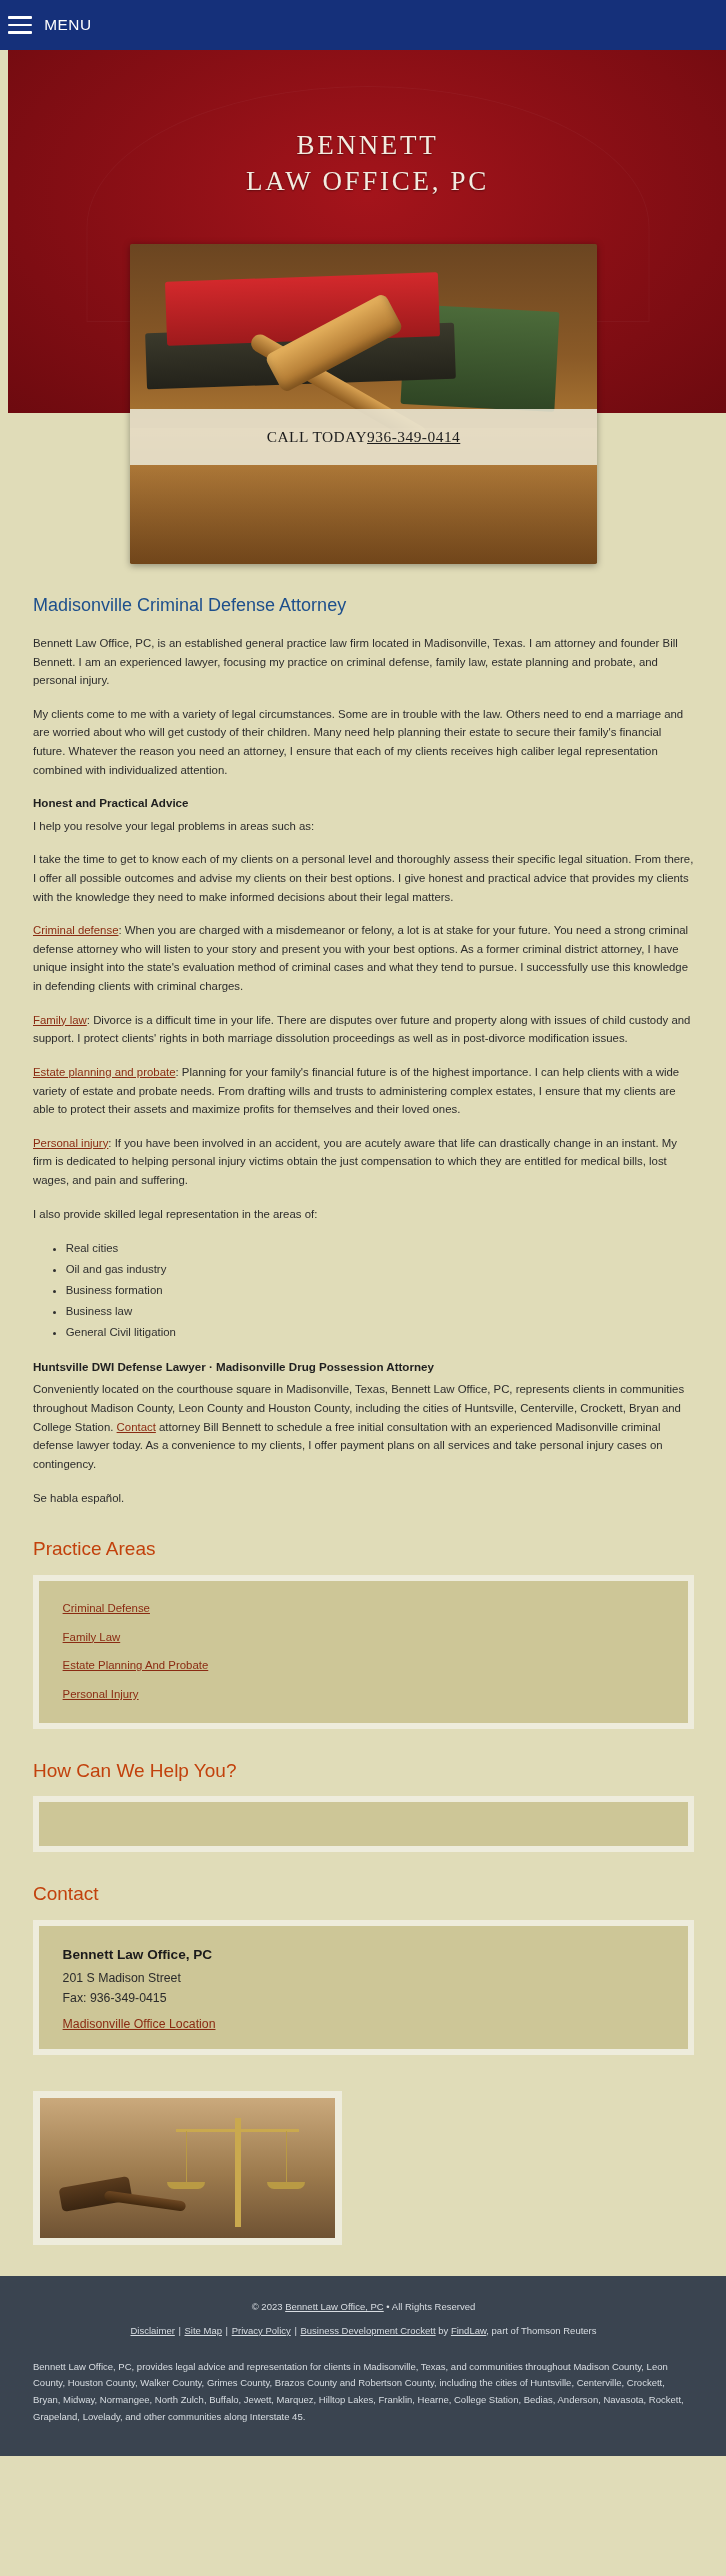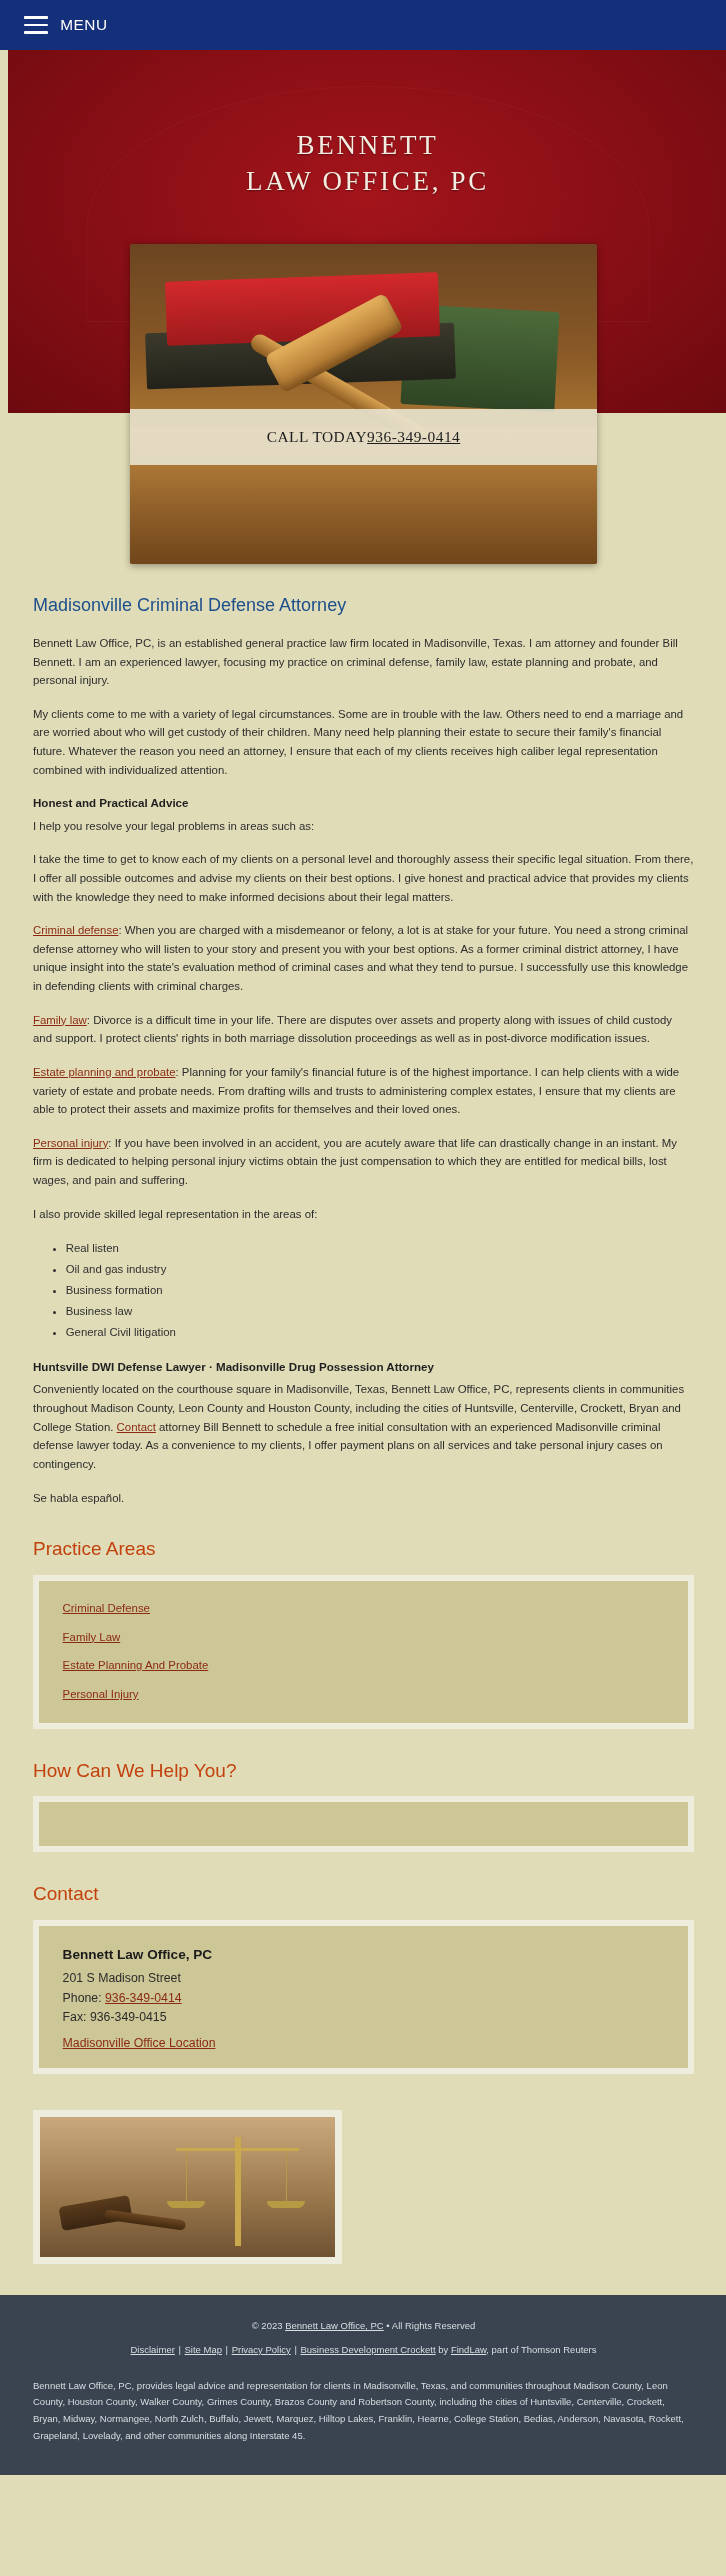--- a/index.html
+++ b/index.html
@@ -10,21 +10,21 @@
     font-family: "Liberation Sans", sans-serif;
     color: #2f2f2f;
   }
 
   
   .topbar {
     background: #15307a;
     height: 50px;
     display: flex;
     align-items: center;
-    padding-left: 24px;
+    padding-left: 8px;
     color: #ffffff;
   }
   .hamburger {
     width: 23.6px;
     height: 18px;
     display: flex;
     flex-direction: column;
     justify-content: space-between;
     margin-right: 12.7px;
     cursor: pointer;
@@ -326,32 +326,32 @@
 
   <h2 class="sub">Honest and Practical Advice</h2>
   <p class="body">I help you resolve your legal problems in areas such as:</p>
 
   <p class="body">I take the time to get to know each of my clients on a personal level and thoroughly assess their specific legal situation. From there, I offer all possible outcomes and advise my clients on their best options. I give honest and practical advice that provides my clients with the knowledge they need to make informed decisions about their legal matters.</p>
 
   <p class="body">
     <a class="inline" href="#">Criminal defense</a><span>: When you are charged with a misdemeanor or felony, a lot is at stake for your future. You need a strong criminal defense attorney who will listen to your story and present you with your best options. As a former criminal district attorney, I have unique insight into the state's evaluation method of criminal cases and what they tend to pursue. I successfully use this knowledge in defending clients with criminal charges.</span>
   </p>
   <p class="body">
-    <a class="inline" href="#">Family law</a><span>: Divorce is a difficult time in your life. There are disputes over assets and property along with issues of child custody and support. I protect clients' rights in both marriage dissolution proceedings as well as in post-divorce modification issues.</span>
+    <a class="inline" href="#">Family law</a><span>: Divorce is a difficult time in your life. There are disputes over future and property along with issues of child custody and support. I protect clients' rights in both marriage dissolution proceedings as well as in post-divorce modification issues.</span>
   </p>
   <p class="body">
     <a class="inline" href="#">Estate planning and probate</a><span>: Planning for your family's financial future is of the highest importance. I can help clients with a wide variety of estate and probate needs. From drafting wills and trusts to administering complex estates, I ensure that my clients are able to protect their assets and maximize profits for themselves and their loved ones.</span>
   </p>
   <p class="body">
     <a class="inline" href="#">Personal injury</a><span>: If you have been involved in an accident, you are acutely aware that life can drastically change in an instant. My firm is dedicated to helping personal injury victims obtain the just compensation to which they are entitled for medical bills, lost wages, and pain and suffering.</span>
   </p>
 
   <p class="body">I also provide skilled legal representation in the areas of:</p>
   <ul class="plain">
-    <li>Real listen</li>
+    <li>Real cities</li>
     <li>Oil and gas industry</li>
     <li>Business formation</li>
     <li>Business law</li>
     <li>General Civil litigation</li>
   </ul>
 
   <h2 class="sub">Huntsville DWI Defense Lawyer · Madisonville Drug Possession Attorney</h2>
   <p class="body">
     <span>Conveniently located on the courthouse square in Madisonville, Texas, Bennett Law Office, PC, represents clients in communities throughout Madison County, Leon County and Houston County, including the cities of Huntsville, Centerville, Crockett, Bryan and College Station. </span><a class="inline" href="#">Contact</a><span> attorney Bill Bennett to schedule a free initial consultation with an experienced Madisonville criminal defense lawyer today. As a convenience to my clients, I offer payment plans on all services and take personal injury cases on contingency.</span>
   </p>
@@ -368,23 +368,20 @@
     </ul>
   </div>
 
   <h2 class="section-heading">How Can We Help You?</h2>
   <div class="panel empty"></div>
 
   <h2 class="section-heading">Contact</h2>
   <div class="panel">
     <div class="contact-name">Bennett Law Office, PC</div>
     <div class="contact-line">201 S Madison Street</div>
-    <div class="contact-line">
-      <span>Phone: </span><a href="#">936-349-0414</a>
-    </div>
     <div class="contact-line">Fax: 936-349-0415</div>
     <a class="contact-link" href="#">Madisonville Office Location</a>
   </div>
 </div>
 
 <div class="bottom-photo-wrap">
   <div class="bottom-photo">
     <div class="scale-post"></div>
     <div class="scale-beam"></div>
     <div class="wire l"></div>

